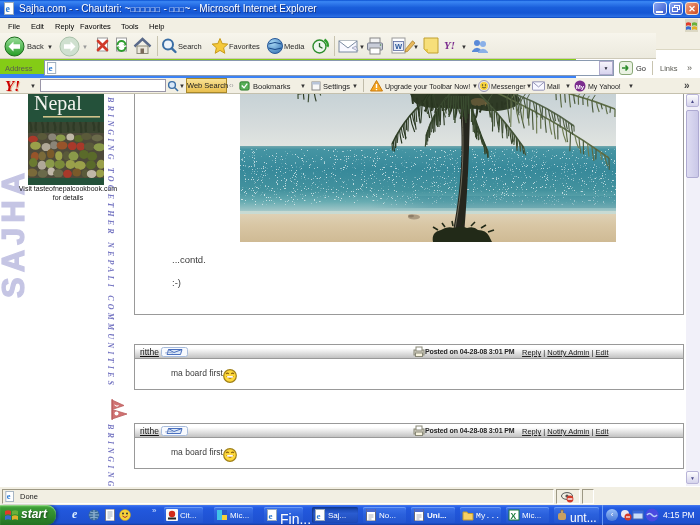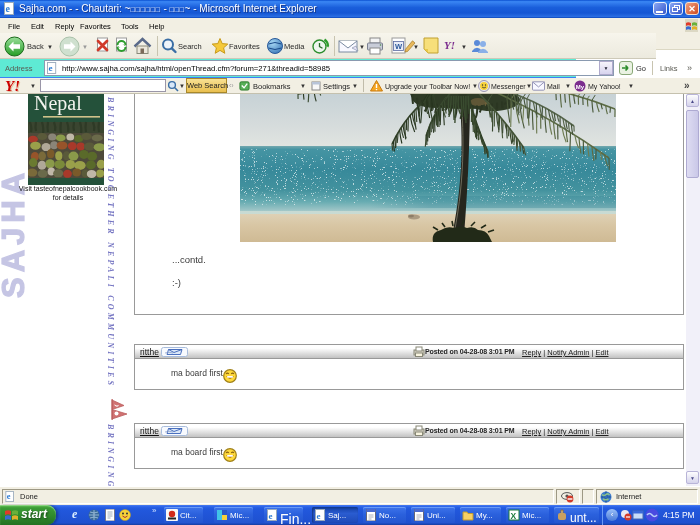--- a/index.html
+++ b/index.html
@@ -126,28 +126,27 @@
  <div class="ab" style="left:444px;top:6px;font-size:11px;font-weight:bold;color:#7b2d8e;font-style:italic;font-family:'Liberation Serif',serif">Y!</div>
  <span class="ab" style="left:461px;top:11px;font-size:6px;color:#333">▼</span>
  <svg class="ab" style="left:471px;top:4px" width="18" height="18" viewBox="0 0 18 18">
   <circle cx="6" cy="6" r="3" fill="#5a8ad8"></circle>
       <path d="M1,14 q5,-6.5 10,0 l0,1 l-10,0 z" fill="#5a8ad8"></path>
   <circle cx="12" cy="7" r="3" fill="#8ab0e8"></circle>
       <path d="M7,15 q5,-6.5 10,0 l0,1 l-10,0 z" fill="#8ab0e8"></path>
  </svg>
 </div>
 
-<div class="ab" style="left:0;top:59px;width:576px;height:19px;background:#5eead4;border-bottom:1px solid #3b82f6">
+<div class="ab" style="left:0;top:59px;width:576px;height:19px;background:#84cc16;border-bottom:4px solid #3b82f6">
  <span class="tx" style="left:5px;top:5px;color:#5a5a52">Address</span>
  <div class="ab" style="left:44px;top:1px;width:570px;height:16px;background:#fff;border:1px solid #8a9ab0">
   <svg class="ab" style="left:2px;top:1px" width="11" height="12" viewBox="0 0 12 13">
    <rect x="0.5" y="0.5" width="9" height="12" fill="#fff" stroke="#9ab"></rect>
    <text x="1.5" y="10" font-size="10" font-weight="bold" fill="#2a7ad4" font-family="Liberation Serif">e</text>
   </svg>
-  <span class="ab" style="left:17px;top:3px;font-size:7.7px;white-space:nowrap;color:#000">http://www.sajha.com/sajha/html/openThread.cfm?forum=271&amp;threadid=58985</span>
   <div class="ab" style="left:554px;top:0px;width:14px;height:14px;background:linear-gradient(180deg,#f6f4fb,#d8d4ee);border:1px solid #b0aacc;text-align:center;font-size:5px;color:#223;line-height:13px">▼</div>
  </div>
  <svg class="ab" style="left:619px;top:2px" width="14" height="14" viewBox="0 0 14 14">
   <rect x="0.5" y="0.5" width="13" height="13" rx="2.5" fill="#eaf2e2" stroke="#8aa878"></rect>
   <path d="M3,7 L9,7 M9,7 L6.5,4.5 M9,7 L6.5,9.5" stroke="#2d8d2d" stroke-width="1.7" fill="none"></path>
  </svg>
  <span class="tx" style="left:636px;top:5px;color:#2a2a2a">Go</span>
  <div class="ab" style="left:652px;top:2px;width:1px;height:14px;background:#c8c4b0"></div>
  <span class="tx" style="left:660px;top:5px;color:#5a5a52">Links</span>
  <span class="ab" style="left:687px;top:4px;font-size:9px;color:#5a5a52">»</span>
@@ -616,29 +615,20 @@
  </div>
  <div class="ab" style="left:556px;top:2px;width:24px;height:15px;border:1px solid;border-color:#9d9884 #fff #fff #9d9884">
   <svg class="ab" style="left:4px;top:1px" width="14" height="12" viewBox="0 0 14 12">
    <ellipse cx="6" cy="5" rx="5.5" ry="3.4" fill="none" stroke="#555" stroke-width="1"></ellipse>
    <circle cx="6" cy="5" r="1.6" fill="#555"></circle>
    <circle cx="9" cy="8" r="3.4" fill="#d03a2a"></circle>
         <rect x="6.6" y="7.3" width="4.8" height="1.4" fill="#fff"></rect>
   </svg>
  </div>
  <div class="ab" style="left:582px;top:2px;width:12px;height:15px;border:1px solid;border-color:#9d9884 #fff #fff #9d9884"></div>
- <div class="ab" style="left:596px;top:2px;width:102px;height:15px;border:1px solid;border-color:#9d9884 #fff #fff #9d9884">
-  <svg class="ab" style="left:3px;top:1px" width="12" height="12" viewBox="0 0 12 12">
-   <circle cx="6" cy="6" r="5.5" fill="#3a7ad0"></circle>
-   <path d="M1,6 Q6,3 11,6 M1,6 Q6,9 11,6 M6,0.5 Q3.5,6 6,11.5 M6,0.5 Q8.5,6 6,11.5" stroke="#2a5a9a" fill="none" stroke-width="0.8"></path>
-   <path d="M2,3.5 q2,2 4,0 q2,-1.5 3.5,0.5" stroke="#8ac08a" stroke-width="1.6" fill="none"></path>
-   <path d="M3,8 q2.5,1.5 5.5,0" stroke="#8ac08a" stroke-width="1.6" fill="none"></path>
-  </svg>
-  <span class="tx" style="left:19px;top:2px;color:#222">Internet</span>
- </div>
 </div>
 
 <div class="ab" style="left:0;top:505px;width:700px;height:20px;background:linear-gradient(180deg,#4b7df0 0,#2a62e8 9%,#2258dd 20%,#1e50cf 90%,#163e9e 100%)">
  <div class="ab" style="left:0;top:0;width:56px;height:20px;border-radius:0 9px 9px 0;background:linear-gradient(180deg,#5fbf4f 0,#3b9b36 15%,#2f8a2c 55%,#237122 100%);box-shadow:inset 0 1px 1px #90d888, 2px 0 3px rgba(0,0,0,0.3)">
   <svg class="ab" style="left:4px;top:3px" width="15" height="14" viewBox="0 0 15 14">
    <path d="M1,3 Q4,1.5 7,3 L7,7 Q4,5.5 1,7 Z" fill="#e03a2a"></path>
    <path d="M8,3 Q11,1.5 14,3 L14,7 Q11,5.5 8,7 Z" fill="#6ab03a"></path>
    <path d="M1,8 Q4,6.5 7,8 L7,12 Q4,10.5 1,12 Z" fill="#3a6ad0"></path>
    <path d="M8,8 Q11,6.5 14,8 L14,12 Q11,10.5 8,12 Z" fill="#e0b02a"></path>
   </svg>
@@ -692,29 +682,29 @@
   <span class="ab" style="left:16px;top:4px;font-size:8px;color:#fff;white-space:nowrap">Saj...</span>
  </div>
  <div class="ab" style="left:363px;top:2px;width:43px;height:16px;border-radius:2px;background:linear-gradient(180deg,#4a82f0,#3a70e8 8%,#2b61dd 45%,#2456d0);box-shadow:inset 0 1px 0 #6a9af5;">
   <svg class="ab" style="left:2px;top:2px" width="12" height="12" viewBox="0 0 12 12">
         <rect x="1.5" width="9" height="12" fill="#fff" stroke="#667"></rect>
         <rect x="1.5" width="9" height="3" fill="#4a6ad0"></rect>
         <path d="M3.5,6 h5 M3.5,8 h5 M3.5,10 h3" stroke="#99a" stroke-width="0.8"></path>
       </svg>
   <span class="ab" style="left:16px;top:4px;font-size:8px;color:#fff;white-space:nowrap">No...</span>
  </div>
- <div class="ab" style="left:411px;top:2px;width:44px;height:16px;border-radius:2px;background:linear-gradient(180deg,#4a82f0,#3a70e8 8%,#2b61dd 45%,#2456d0);box-shadow:inset 0 1px 0 #6a9af5;">
+ <div class="ab" style="left:411px;top:2px;width:44px;height:16px;border-radius:2px;background:linear-gradient(180deg,#4a82f0,#3a70e8 8%,#2b61dd 45%,#2456d0);box-shadow:inset 0 1px 0 #6a9af5;font-weight:bold;">
   <svg class="ab" style="left:2px;top:2px" width="12" height="12" viewBox="0 0 12 12">
         <rect x="1.5" width="9" height="12" fill="#fff" stroke="#667"></rect>
         <rect x="1.5" width="9" height="3" fill="#4a6ad0"></rect>
         <path d="M3.5,6 h5 M3.5,8 h5 M3.5,10 h3" stroke="#99a" stroke-width="0.8"></path>
       </svg>
   <span class="ab" style="left:16px;top:4px;font-size:8px;color:#fff;white-space:nowrap">Uni...</span>
  </div>
- <div class="ab" style="left:460px;top:2px;width:41px;height:16px;border-radius:2px;background:linear-gradient(180deg,#4a82f0,#3a70e8 8%,#2b61dd 45%,#2456d0);box-shadow:inset 0 1px 0 #6a9af5;">
+ <div class="ab" style="left:460px;top:2px;width:41px;height:16px;border-radius:2px;background:linear-gradient(180deg,#4a82f0,#3a70e8 8%,#2b61dd 45%,#2456d0);box-shadow:inset 0 1px 0 #6a9af5;font-family:Liberation Mono, monospace;">
   <svg class="ab" style="left:2px;top:2px" width="12" height="12" viewBox="0 0 12 12">
         <path d="M1,3 L5,3 L6,4.5 L11,4.5 L11,11 L1,11 Z" fill="#f7d063" stroke="#c09a30"></path>
       </svg>
   <span class="ab" style="left:16px;top:4px;font-size:8px;color:#fff;white-space:nowrap">My...</span>
  </div>
  <div class="ab" style="left:506px;top:2px;width:43px;height:16px;border-radius:2px;background:linear-gradient(180deg,#4a82f0,#3a70e8 8%,#2b61dd 45%,#2456d0);box-shadow:inset 0 1px 0 #6a9af5;">
   <svg class="ab" style="left:2px;top:2px" width="12" height="12" viewBox="0 0 12 12">
         <rect x="1" y="1" width="10" height="10" fill="#fff" stroke="#1a7a3a"></rect>
         <text x="2.5" y="9.5" font-size="8.5" font-weight="bold" fill="#1a7a3a">X</text>
       </svg>

